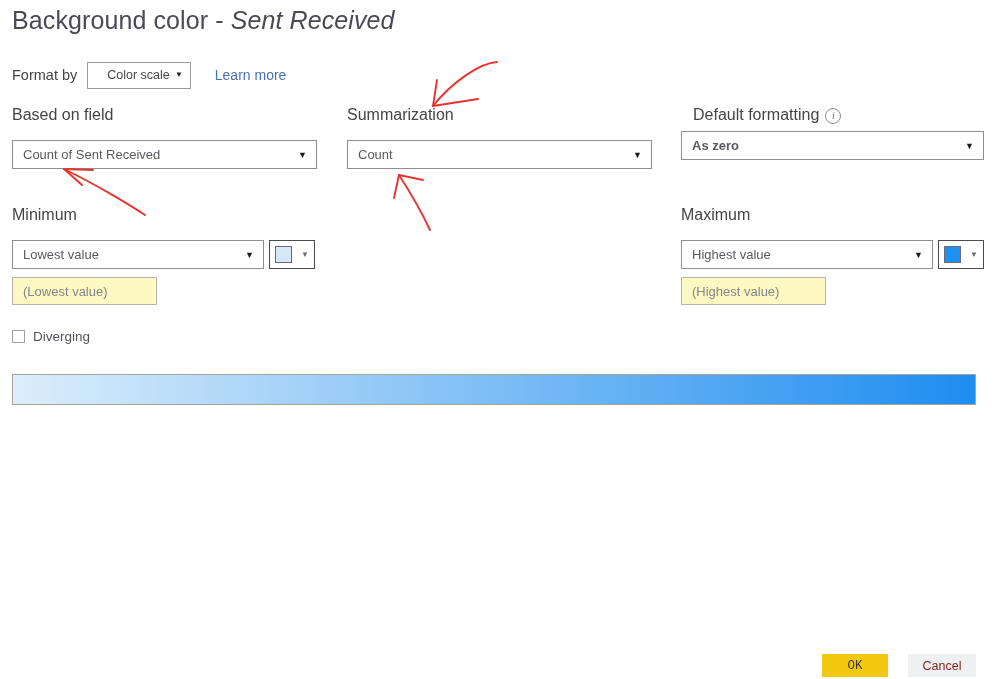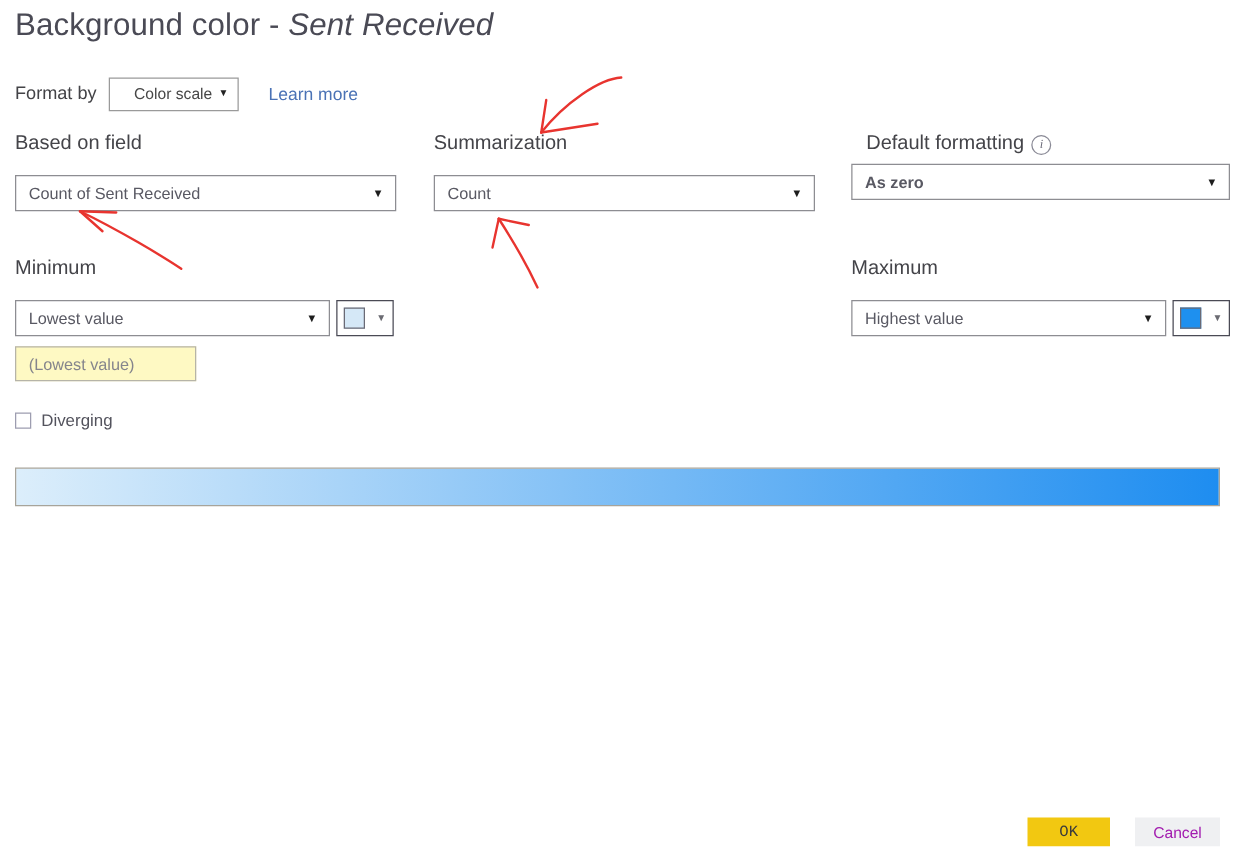--- a/index.html
+++ b/index.html
@@ -223,21 +223,21 @@
   }
   .btn-ok {
     width: 66px;
     background: #f2c811;
     color: #3b3b3b;
     font-family: Liberation Mono, monospace;
   }
   .btn-cancel {
     width: 68px;
     background: #eff0f2;
-    color: #a21caf;
+    color: #7f1d1d;
   }
 
   
   .annotations {
     position: absolute;
     left: 0;
     top: 0;
     width: 998px;
     height: 679px;
     pointer-events: none;
@@ -296,20 +296,23 @@
 
   <div class="section-label" style="left:681px; top:206px;">Maximum</div>
   <div class="dropdown" style="left:681px; top:240px; width:252px;">
     <span>Highest value</span>
     <span class="caret">▼</span>
   </div>
   <div class="color-picker" style="left:938px; top:240px;">
     <span class="swatch" id="max-swatch" style="background: rgb(30, 144, 239);"></span>
     <span class="caret">▼</span>
   </div>
+  <div class="value-box" style="left:681px; top:277px; width:145px;">
+    <span>(Highest value)</span>
+  </div>
 
   <div class="checkbox-row">
     <span class="checkbox-box"></span>
     <span class="checkbox-label">Diverging</span>
   </div>
 
   <div class="gradient-bar" id="gradient-bar" style="background: linear-gradient(to right, rgb(220, 238, 251) 0%, rgb(30, 141, 240) 100%);"></div>
 
   <div class="btn btn-ok" style="left: 822px; top: 654px; background: rgb(242, 200, 17);">
     <span>OK</span>

